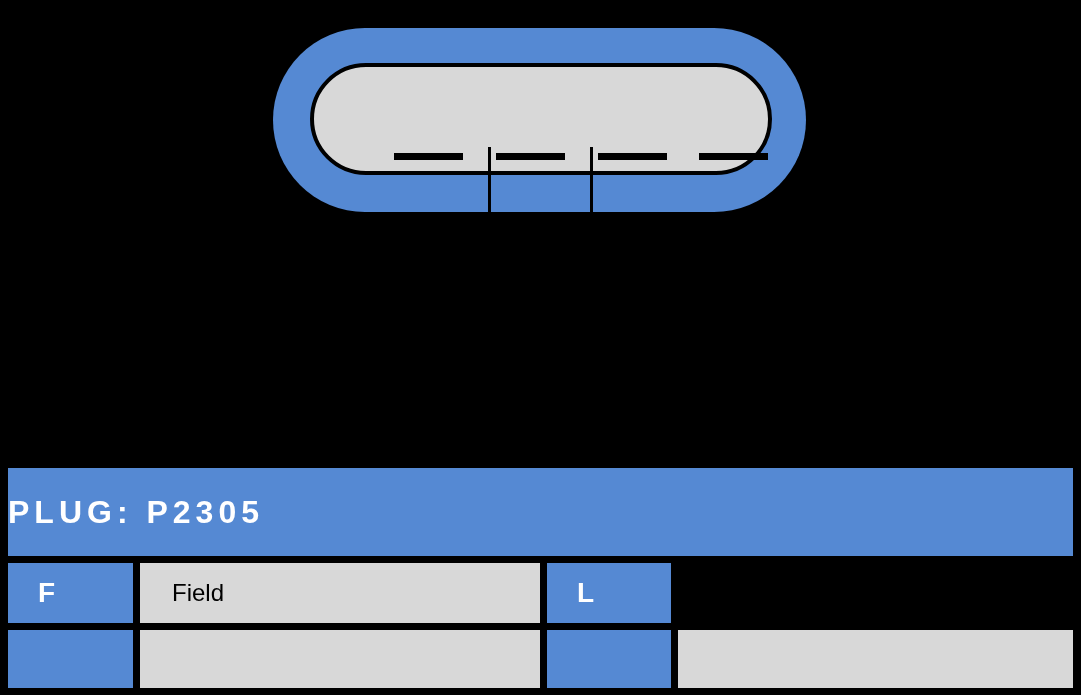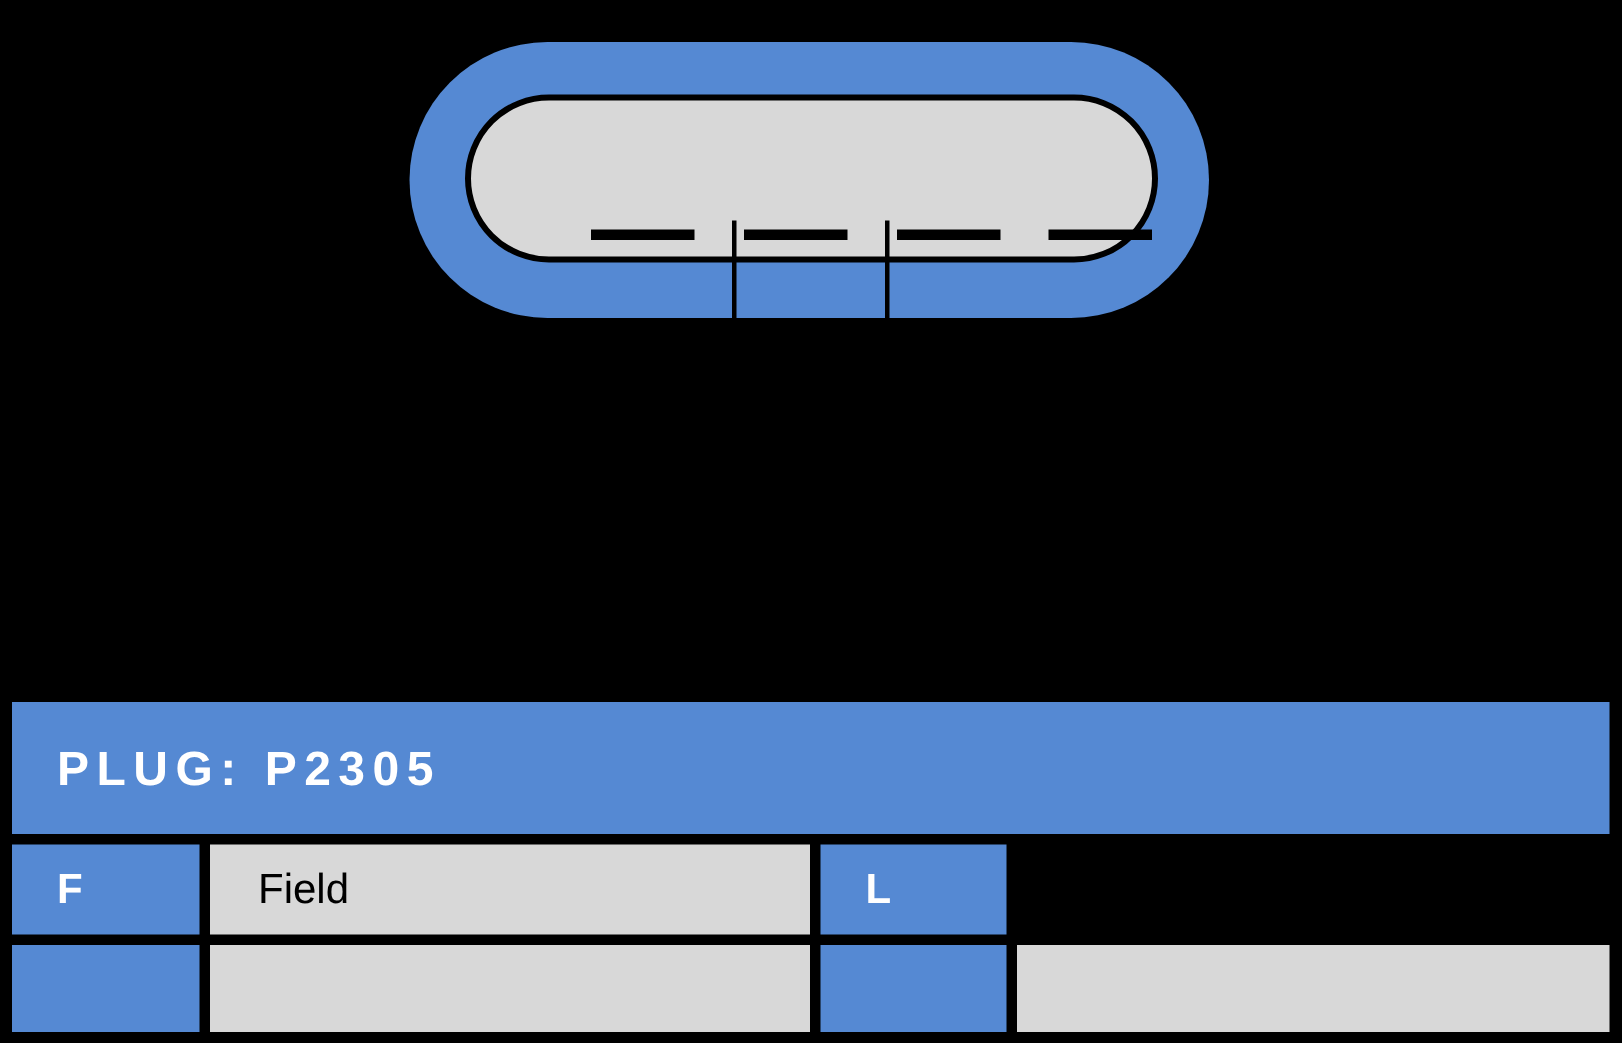--- a/index.html
+++ b/index.html
@@ -74,21 +74,20 @@
   }
   .tbl-header {
     height: 88px;
     background: #5589D3;
     color: #FFFFFF;
     font-size: 32px;
     font-weight: bold;
     letter-spacing: 5px;
     display: flex;
     align-items: center;
-    padding-left: 30px;
     box-sizing: border-box;
   }
   .tbl-row {
     display: flex;
     gap: 7px;
   }
   .row-1 { height: 60px; }
   .row-2 { height: 58px; }
   .cell {
     display: flex;
@@ -98,21 +97,21 @@
   .cell-key {
     background: #5589D3;
     color: #FFFFFF;
     font-size: 28px;
     font-weight: bold;
     padding-left: 30px;
   }
   .cell-val {
     background: #D8D8D8;
     color: #000000;
-    font-size: 28px;
+    font-size: 24px;
     padding-left: 32px;
   }
   .w-key-1 { width: 125px; }
   .w-val-1 { width: 400px; }
   .w-key-2 { width: 124px; }
   .w-val-2 { flex: 1; }
 </style>
 </head>
 <body>
 

